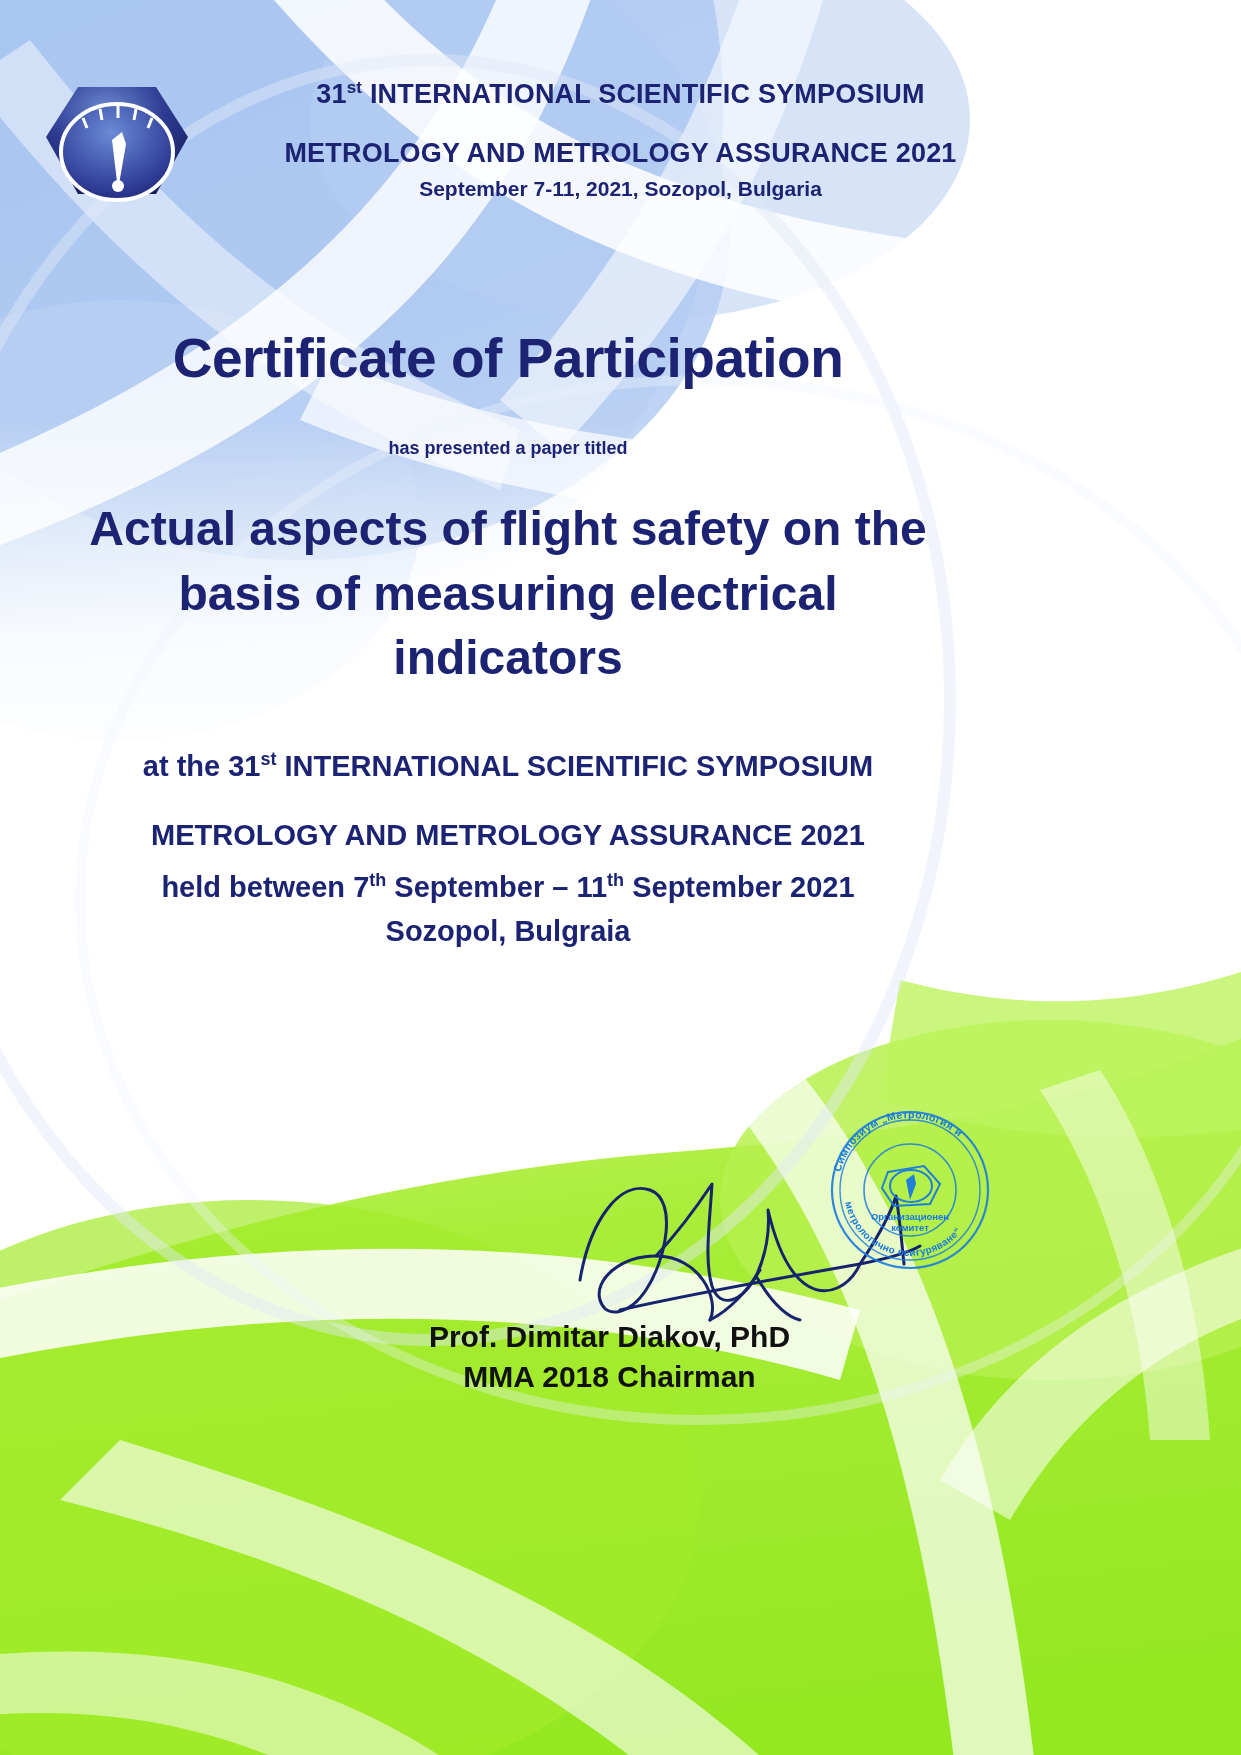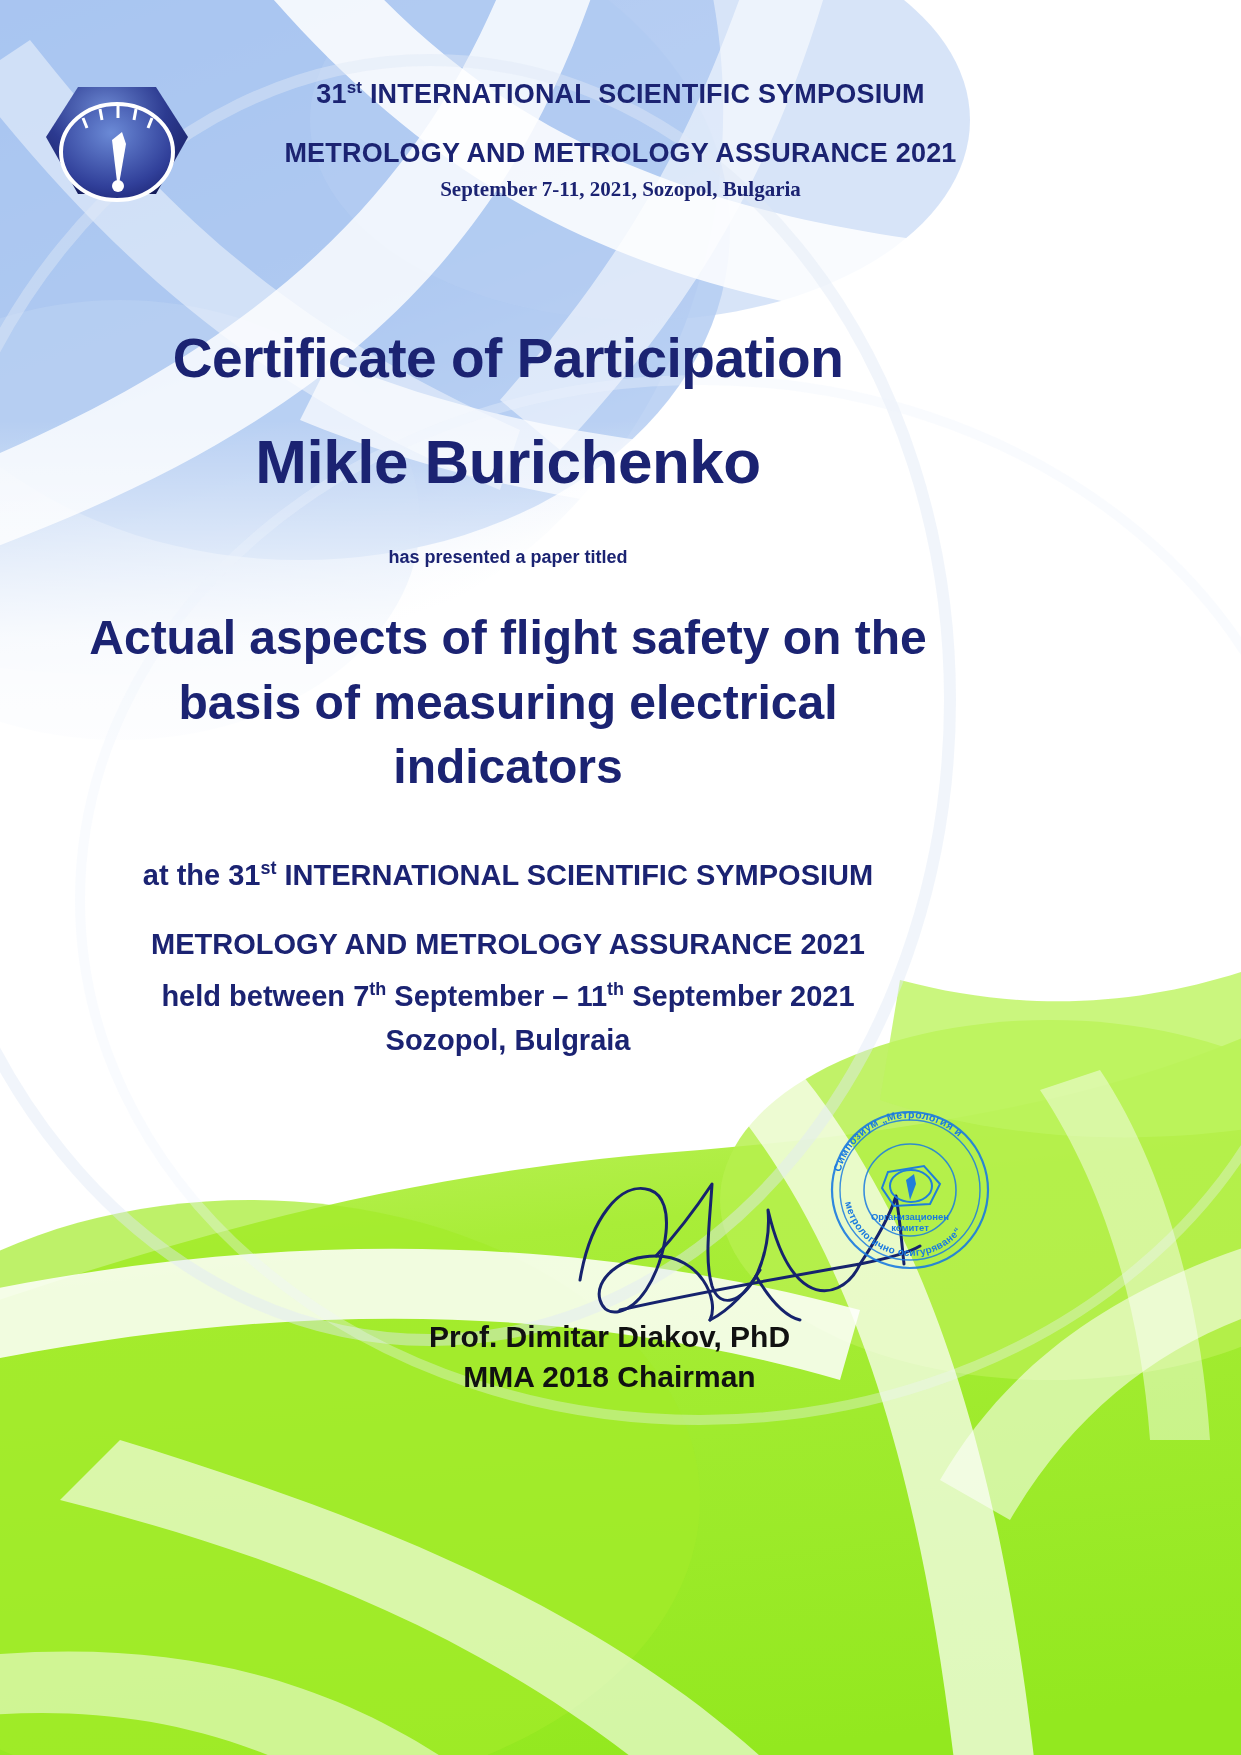--- a/index.html
+++ b/index.html
@@ -49,21 +49,21 @@
     font-size: 17px;
     vertical-align: super;
   }
   .header-line2 {
     font-size: 27px;
     font-weight: bold;
     letter-spacing: 0.2px;
     margin-bottom: 8px;
   }
   .header-line3 {
-    font-family: Liberation Serif, serif;
+    font-family: Liberation Sans, sans-serif;
     font-size: 21px;
     font-weight: bold;
   }
 
   
   .logo {
     position: absolute;
     top: 82px;
     left: 38px;
     width: 155px;
@@ -275,21 +275,20 @@
   <div class="header">
     <div class="header-line1">
       <span>31</span><span class="sup">st</span><span> INTERNATIONAL SCIENTIFIC SYMPOSIUM</span>
     </div>
     <div class="header-line2">METROLOGY AND METROLOGY ASSURANCE 2021</div>
     <div class="header-line3">September 7-11, 2021, Sozopol, Bulgaria</div>
   </div>
 
   <div class="body-block">
     <div class="title-main">Certificate of Participation</div>
-    <div class="recipient">Mikle Burichenko</div>
     <div class="presented">has presented a paper titled</div>
     <div class="paper-title">Actual aspects of flight safety on the basis of measuring electrical indicators</div>
 
     <div class="at-the">
       <span>at the 31</span><span class="sup">st</span><span> INTERNATIONAL SCIENTIFIC SYMPOSIUM</span>
     </div>
 
     <div class="event-name">METROLOGY AND METROLOGY ASSURANCE 2021</div>
 
     <div class="held-between">

